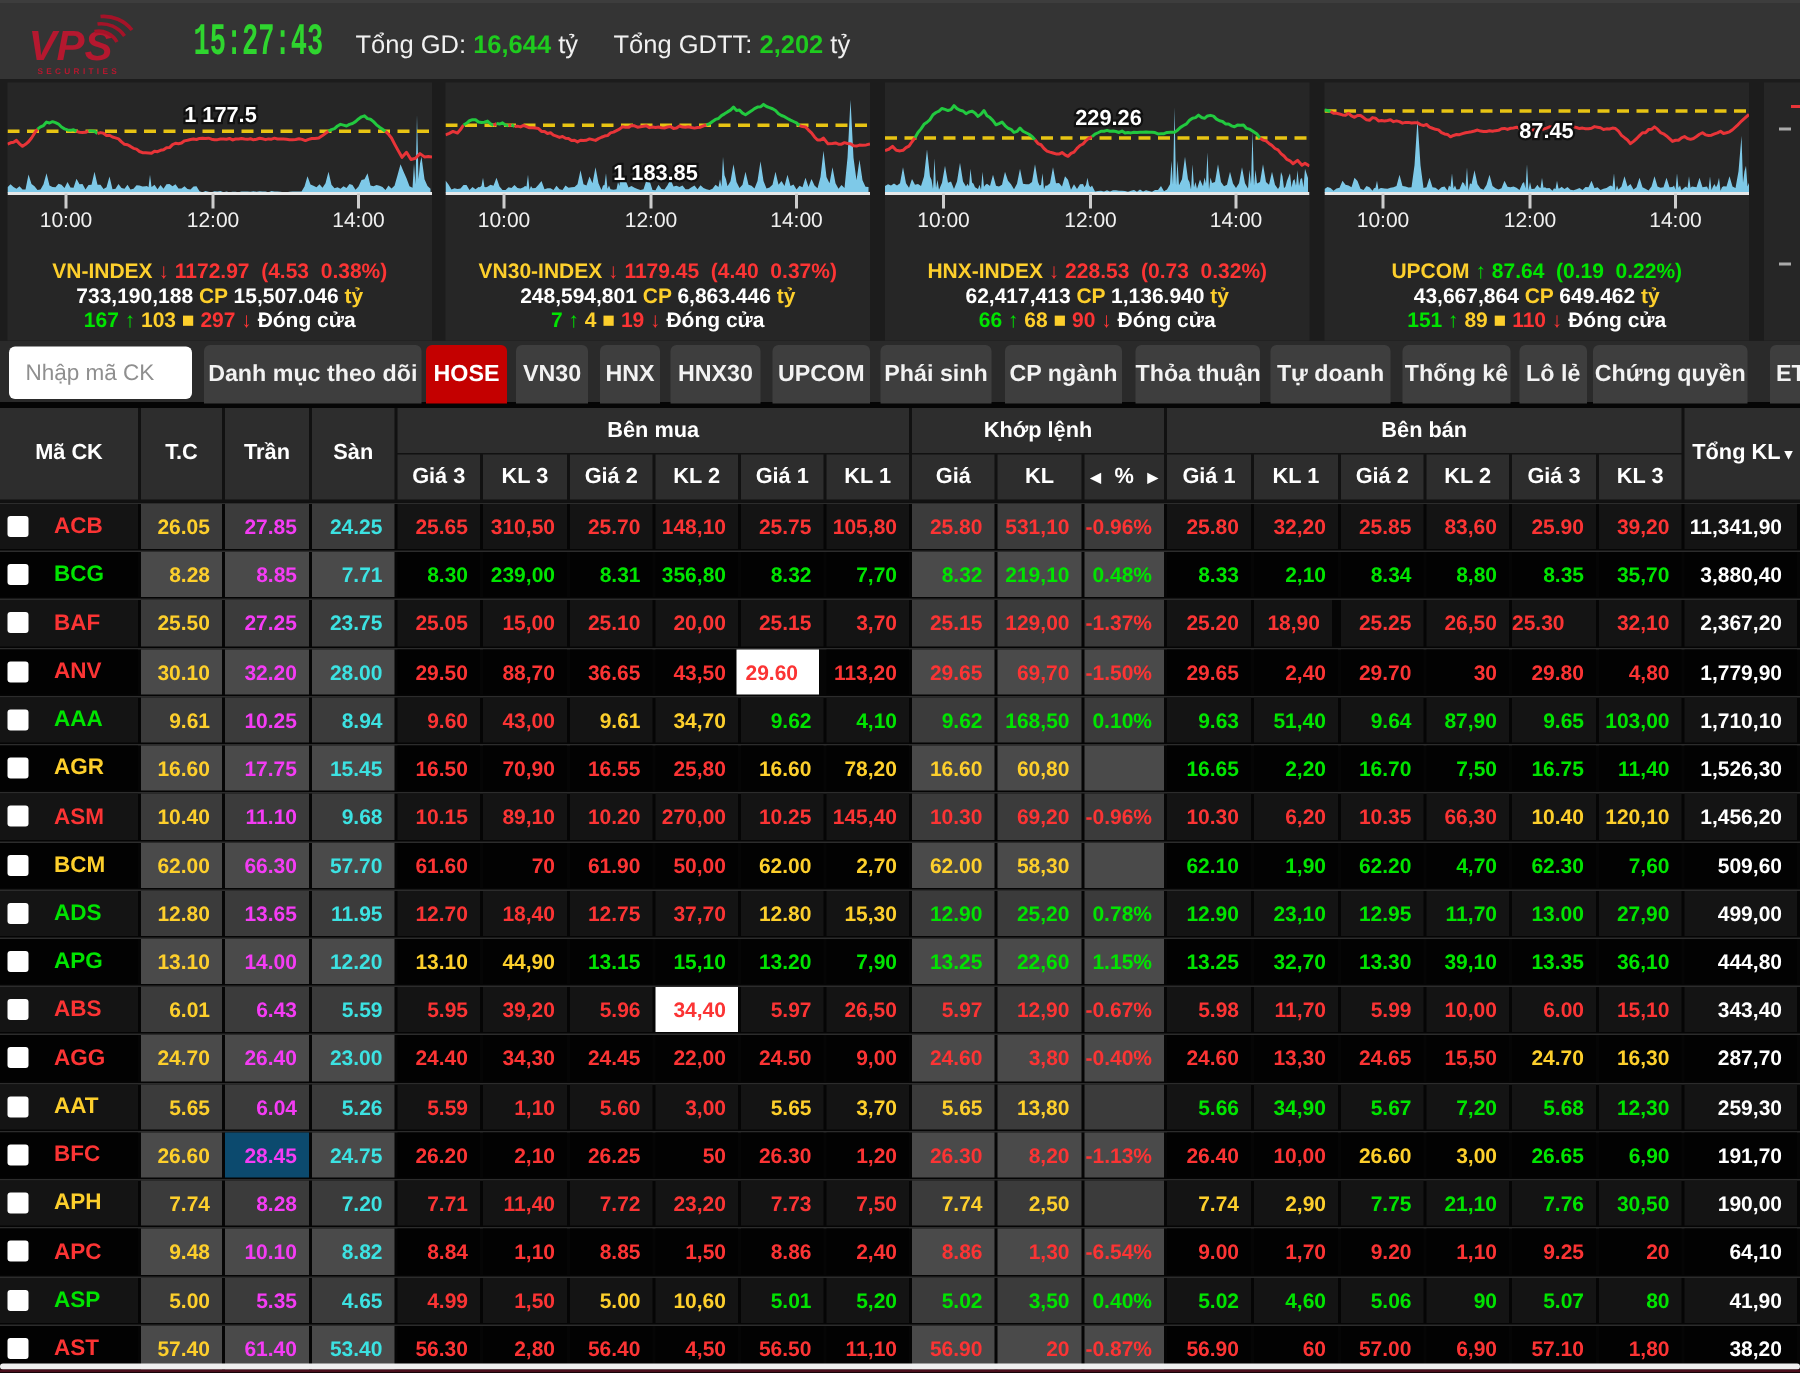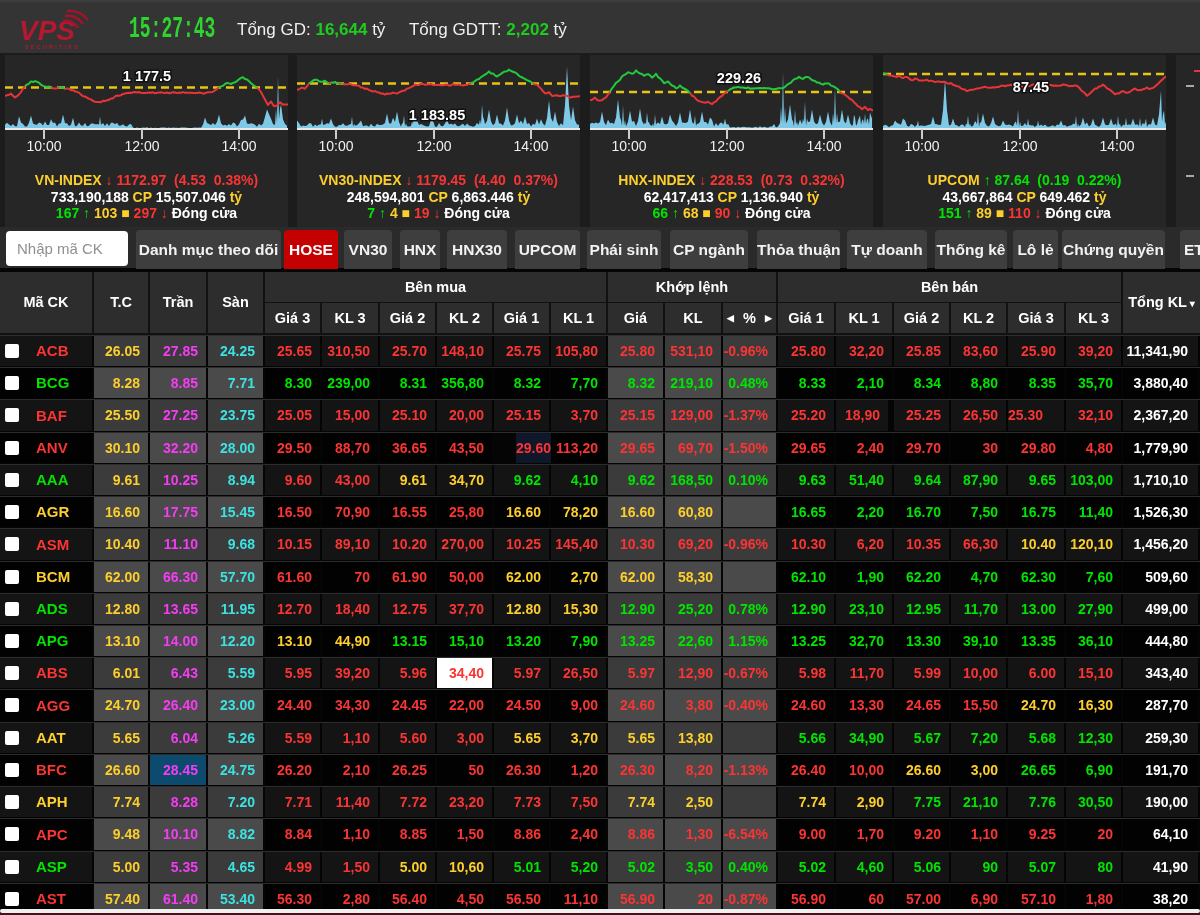--- a/index.html
+++ b/index.html
@@ -254,21 +254,21 @@
         <div class="cell" style="left:0;top:1px;width:92px;height:30px;background:#020202"></div>
         <div class="cbx" style="top:9px"></div>
         <div class="cell kC" style="left:36px;top:1px;width:56px;height:30px;line-height:30px;background:transparent;text-align:left;padding:0;font-size:15px">ANV</div>
         <div class="cell kY" style="left:94px;top:1px;width:54px;height:30px;line-height:30px;background:#4a4a4a;text-align:right;padding-right:8px">30.10</div>
         <div class="cell kM" style="left:150px;top:1px;width:56px;height:30px;line-height:30px;background:#4a4a4a;text-align:right;padding-right:8px">32.20</div>
         <div class="cell kB" style="left:208px;top:1px;width:55px;height:30px;line-height:30px;background:#4a4a4a;text-align:right;padding-right:8px">28.00</div>
         <div class="cell kC" style="left:265px;top:1px;width:55px;height:30px;line-height:30px;background:#020202;text-align:right;padding-right:8px">29.50</div>
         <div class="cell kC" style="left:322px;top:1px;width:56px;height:30px;line-height:30px;background:#020202;text-align:right;padding-right:8px">88,70</div>
         <div class="cell kC" style="left:380px;top:1px;width:55px;height:30px;line-height:30px;background:#020202;text-align:right;padding-right:8px">36.65</div>
         <div class="cell kC" style="left:437px;top:1px;width:55px;height:30px;line-height:30px;background:#020202;text-align:right;padding-right:8px">43,50</div>
-        <div class="cell kC" style="left:516px;top:1px;width:55px;height:30px;line-height:30px;background:#0f172a;text-align:left;padding-right:8px">29.60</div>
+        <div class="cell kC" style="left:491px;top:1px;width:55px;height:30px;line-height:30px;background:#ffffff;text-align:center;padding-right:8px">29.60</div>
         <div class="cell kC" style="left:551px;top:1px;width:55px;height:30px;line-height:30px;background:#020202;text-align:right;padding-right:8px">113,20</div>
         <div class="cell kC" style="left:608px;top:1px;width:55px;height:30px;line-height:30px;background:#4a4a4a;text-align:right;padding-right:8px">29.65</div>
         <div class="cell kC" style="left:665px;top:1px;width:56px;height:30px;line-height:30px;background:#4a4a4a;text-align:right;padding-right:8px">69,70</div>
         <div class="cell kC" style="left:723px;top:1px;width:53px;height:30px;line-height:30px;background:#4a4a4a;text-align:right;padding-right:8px">-1.50%</div>
         <div class="cell kC" style="left:778px;top:1px;width:56px;height:30px;line-height:30px;background:#020202;text-align:right;padding-right:8px">29.65</div>
         <div class="cell kC" style="left:836px;top:1px;width:56px;height:30px;line-height:30px;background:#020202;text-align:right;padding-right:8px">2,40</div>
         <div class="cell kC" style="left:894px;top:1px;width:55px;height:30px;line-height:30px;background:#020202;text-align:right;padding-right:8px">29.70</div>
         <div class="cell kC" style="left:951px;top:1px;width:55px;height:30px;line-height:30px;background:#020202;text-align:right;padding-right:8px">30</div>
         <div class="cell kC" style="left:1008px;top:1px;width:56px;height:30px;line-height:30px;background:#020202;text-align:right;padding-right:8px">29.80</div>
         <div class="cell kC" style="left:1066px;top:1px;width:55px;height:30px;line-height:30px;background:#020202;text-align:right;padding-right:8px">4,80</div>

